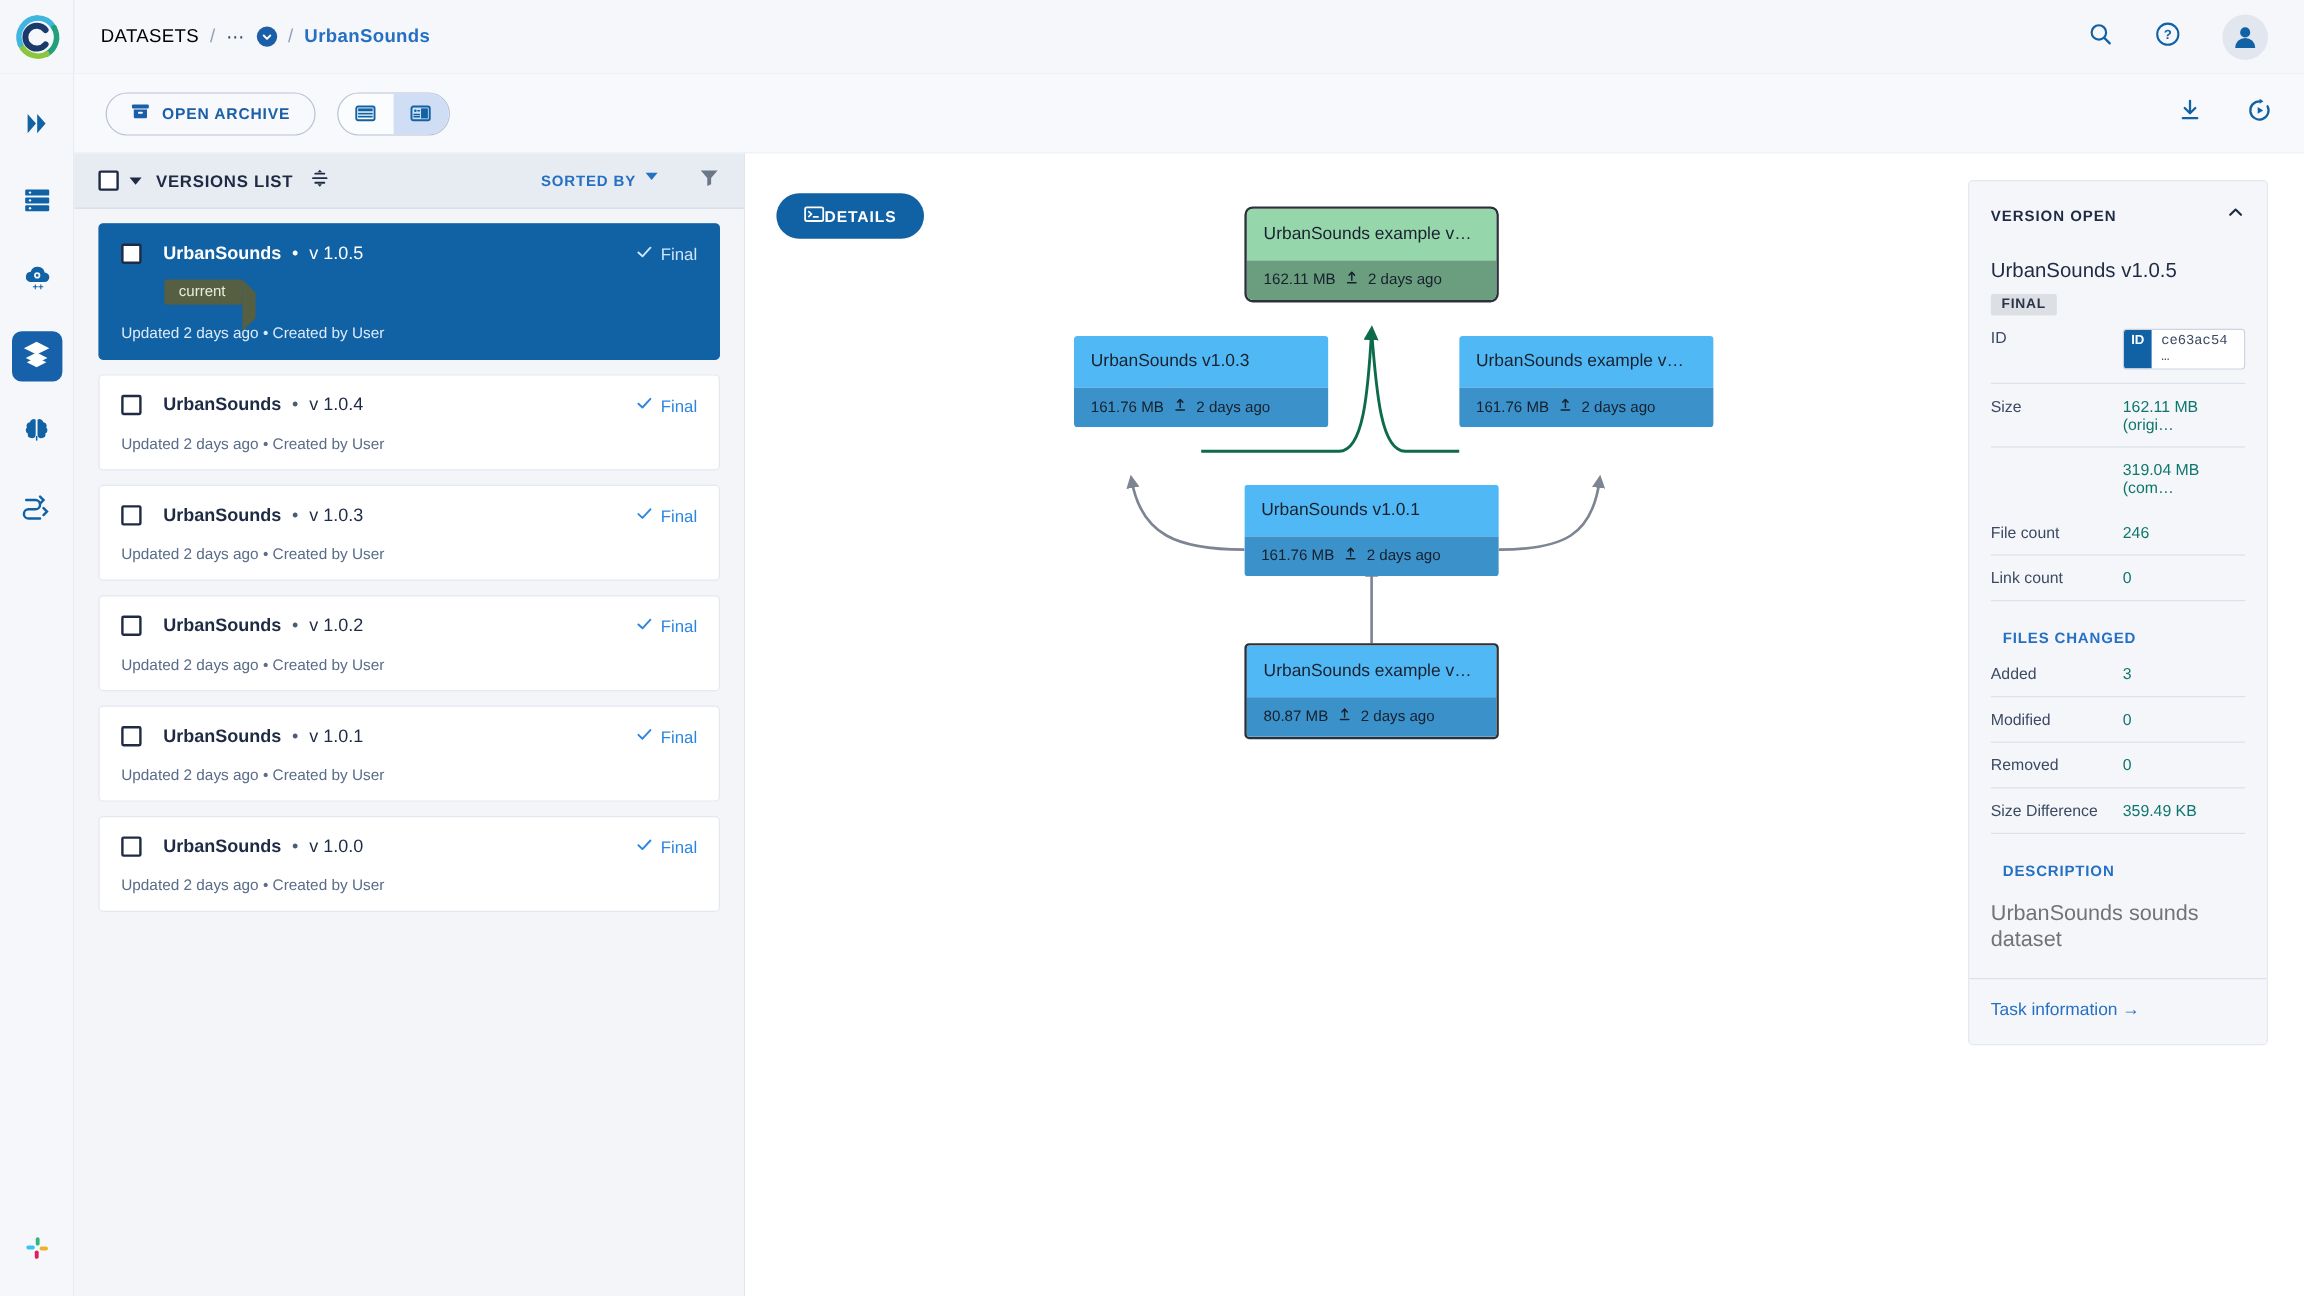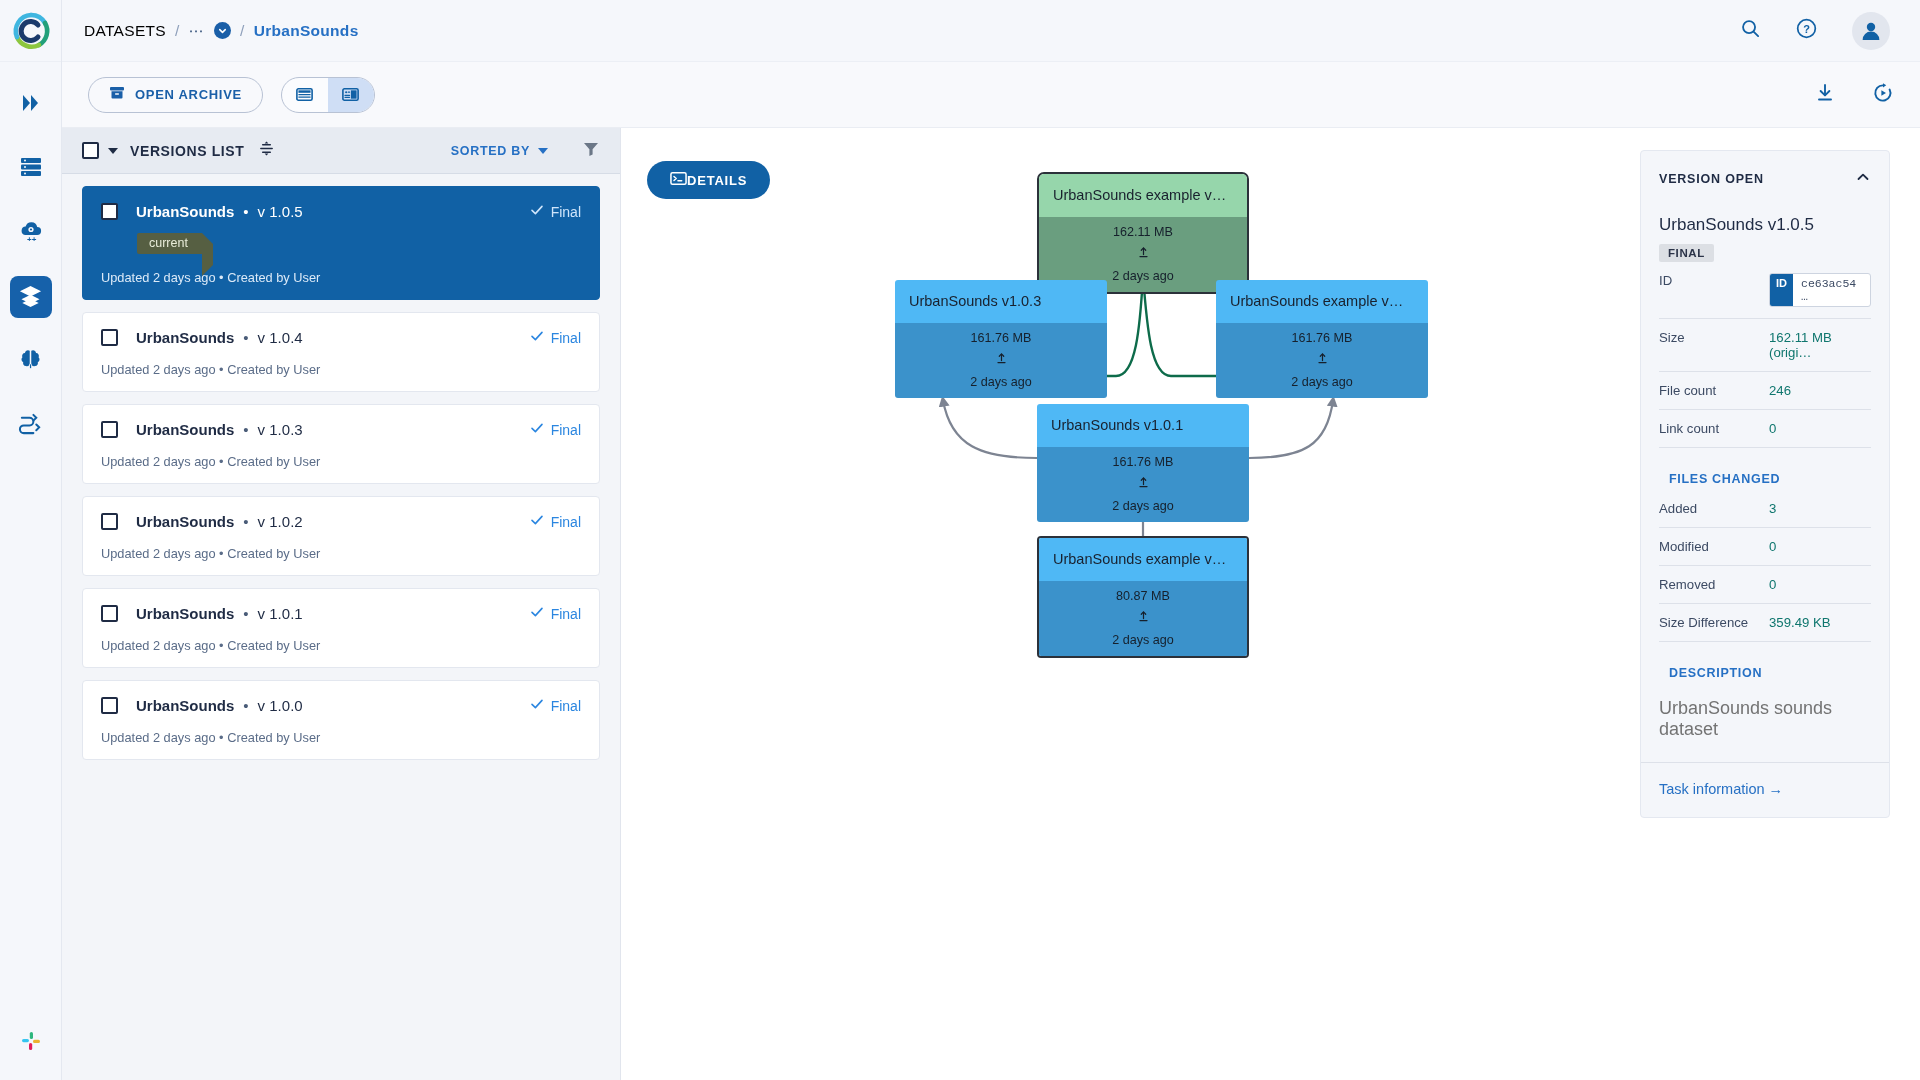--- a/index.html
+++ b/index.html
@@ -77,21 +77,21 @@
     height: 46px; background: #e7ebf2; display: flex; align-items: center; padding: 16px 20px;
     border-bottom: 1px solid #d6dce6;
   }
   .cbox { width: 17px; height: 17px; border: 2px solid #1f2b44; background: #fff; border-radius: 2px; }
   .caret-dn {
     width: 0; height: 0; border-left: 5px solid transparent; border-right: 5px solid transparent;
     border-top: 6px solid #1f2b44; margin-left: 9px;
   }
   .vh-title { margin-left: 12px; font-size: 14px; font-weight: 700; letter-spacing: .6px; color: #1f2b44; }
   .vh-right { margin-left: auto; display: flex; align-items: center; gap: 34px; }
-  .sorted-by { color: #2670c4; font-size: 12.5px; font-weight: 700; letter-spacing: .7px; display: inline-flex; align-items: center; gap: 8px; cursor: pointer; }
+  .sorted-by { color: #2670c4; font-size: 12.5px; font-weight: 700; letter-spacing: .7px; display: inline-flex; gap: 8px; cursor: pointer; }
   .caret-blue { width: 0; height: 0; border-left: 5px solid transparent; border-right: 5px solid transparent; border-top: 6px solid #2670c4; }
 
   .vlist { padding: 12px 20px 0 20px; }
   .vcard {
     background: #fff; border: 1px solid #e3e7ef; border-radius: 4px;
     padding: 16px 18px 14px 18px; margin-bottom: 12px; cursor: pointer;
   }
   .vcard.selected { background: #1161a5; border-color: #1161a5; }
   .vrow1 { display: flex; align-items: center; }
   .vname { margin-left: 18px; font-size: 15px; font-weight: 700; color: #1f2b44; }
@@ -114,21 +114,21 @@
 
   
   .canvas { position: absolute; top: 128px; left: 621px; width: 1299px; height: 952px; background: #ffffff; }
   .btn-details {
     position: absolute; top: 33px; left: 26px; height: 38px; border-radius: 19px; background: #1161a5;
     color: #fff; display: inline-flex; align-items: center; padding: 0 23px;
     font-size: 13px; font-weight: 700; letter-spacing: .8px; cursor: pointer; border: none;
   }
   .node { position: absolute; width: 212px; border-radius: 3px; overflow: hidden; cursor: pointer; }
   .node .ntop { padding: 13px 14px 14px 14px; font-size: 14.5px; color: #19212e; white-space: nowrap; overflow: hidden; }
-  .node .nbot { padding: 8px 14px 9px 14px; font-size: 12.6px; color: #16202c; display: flex; align-items: center; gap: 7px; flex-direction: column; }
+  .node .nbot { padding: 8px 14px 9px 14px; font-size: 12.6px; color: #16202c; display: flex; align-items: center; gap: 7px; }
   .node.blue .ntop { background: #4fb8f5; }
   .node.blue .nbot { background: #3b92cb; }
   .node.green .ntop { background: #96d6ab; }
   .node.green .nbot { background: #6a9e7f; }
   .node.outlined { border: 2.5px solid #2b313a; border-radius: 7px; }
   .node.outlined-thin { border: 2px solid #2b313a; border-radius: 4px; }
   svg.edges { position: absolute; top: 0; left: 0; width: 1299px; height: 952px; pointer-events: none; }
 
   
   .info {
@@ -538,20 +538,24 @@
         <span class="k">ID</span>
         <span class="id-pill">
           <span class="idl">ID</span>
           <span class="idv">ce63ac54 …</span>
         </span>
       </div>
       <div class="kv">
         <span class="k">Size</span>
         <span class="v">162.11 MB (origi…</span>
       </div>
+      <div class="kv noline">
+        <span class="k"></span>
+        <span class="v">319.04 MB (com…</span>
+      </div>
       <div class="kv">
         <span class="k">File count</span>
         <span class="v">246</span>
       </div>
       <div class="kv">
         <span class="k">Link count</span>
         <span class="v">0</span>
       </div>
     </div>
 

